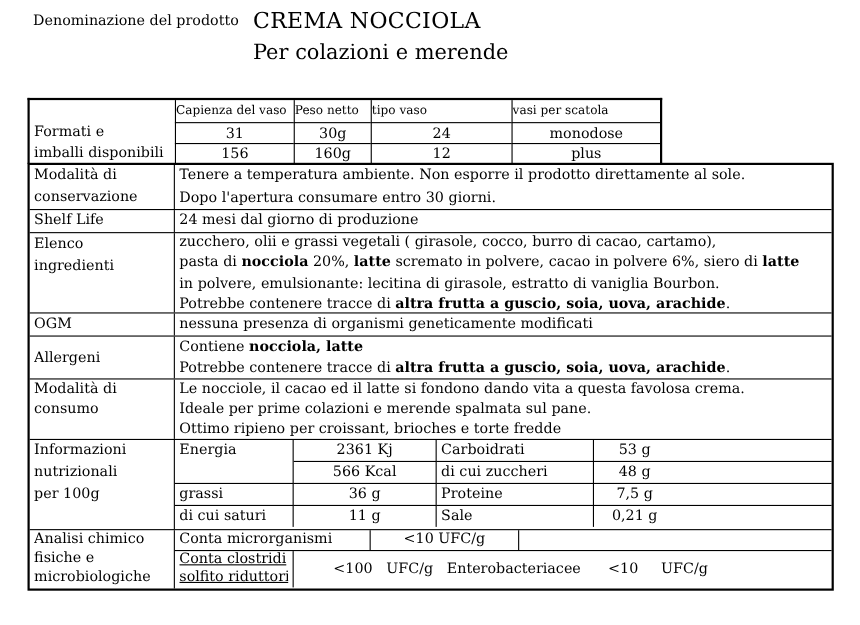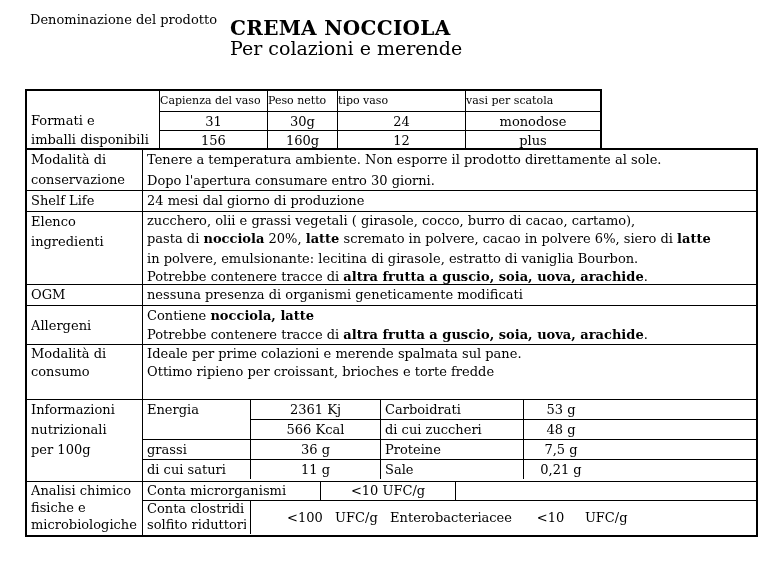--- a/index.html
+++ b/index.html
@@ -1,38 +1,38 @@
 <!DOCTYPE html>
 <html><head>
 <meta charset="utf-8">
 <style>
   html,body{margin:0;padding:0;background:#fff;}
   .page{position:relative;width:782px;height:568px;background:#ffffff;color:#000;
         font-family:"DejaVu Serif","Liberation Serif",serif;font-size:13px;overflow:hidden;}
 
   
   .hdr-label{position:absolute;left:30px;top:12px;font-size:13px;}
-  .hdr-title{position:absolute;left:230px;top:16px;font-size:20px;font-weight:bold;letter-spacing:.3px;}
+  .hdr-title{position:absolute;left:230px;top:6px;font-size:20px;font-weight:normal;letter-spacing:.3px;}
   .hdr-subtitle{position:absolute;left:230px;top:37px;font-size:19px;font-weight:normal;}
 
   
   .mini{position:absolute;left:25px;top:89px;width:577px;border:2px solid #000;border-bottom:none;
         display:grid;grid-template-columns:132px 108px 70px 128px 1fr;grid-template-rows:20px 19px 19px;
         box-sizing:border-box;}
   .mini > div{box-sizing:border-box;overflow:hidden;white-space:nowrap;}
   .mt-label{grid-row:1/4;grid-column:1;display:flex;flex-direction:column;justify-content:flex-end;
             padding:0 4px 1px 4px;line-height:19px;margin-top:20px;}
   .mt-h{font-size:11px;text-align:left;line-height:20px;border-left:1px solid #000;}
   .mt-c{font-size:13px;text-align:center;line-height:19px;border-left:1px solid #000;border-top:1px solid #000;}
 
   
   .main{position:absolute;left:25px;top:148px;width:733px;border:2px solid #000;box-sizing:border-box;}
   .blk{display:flex;border-bottom:1px solid #000;box-sizing:border-box;}
   .blk:last-child{border-bottom:none;}
-  .lbl{width:116px;flex:none;border-right:1px solid #000;padding:0 4px;box-sizing:border-box;overflow:hidden;}
+  .lbl{width:132px;flex:none;border-right:1px solid #000;padding:0 4px;box-sizing:border-box;overflow:hidden;}
   .cnt{flex:1;padding:0 0 0 4px;overflow:hidden;min-width:0;}
   .ln{white-space:nowrap;overflow:hidden;}
   .b-cons{height:41px}.b-cons .ln{line-height:20.5px}
   .b-shelf{height:21px}.b-shelf .ln{line-height:20px}
   .b-elen{height:73px}.b-elen .ln{line-height:17.5px}.b-elen .gap{margin-top:3px}
   .b-ogm{height:21px}.b-ogm .ln{line-height:20px}
   .b-alle{height:39px}.b-alle .ln{line-height:19px}.b-alle .lbl{display:flex;align-items:center}
   .b-cons .lbl .ln,.b-elen .lbl .ln{line-height:20px}
   .b-consumo{height:55px}.b-consumo .ln{line-height:18.3px}
 
@@ -50,21 +50,21 @@
   
   .b-ana{height:53px}
   .b-ana .lbl .ln{line-height:17px}
   .ana{flex:1;display:flex;flex-direction:column;min-width:0;}
   .ana-r1{display:flex;height:19px;border-bottom:1px solid #000;box-sizing:border-box;}
   .ana-r1 > div{box-sizing:border-box;line-height:18px;overflow:hidden;white-space:nowrap;}
   .a1{width:178px;flex:none;border-right:1px solid #000;padding:0 4px;}
   .a2{width:135px;flex:none;border-right:1px solid #000;text-align:center;}
   .a3{flex:1;}
   .ana-r2{display:flex;height:33px;box-sizing:border-box;}
-  .b1{width:108px;flex:none;border-right:1px solid #000;padding:0 4px;box-sizing:border-box;}
+  .b1{width:108px;flex:none;border-right:1px solid #000;padding:0 4px;box-sizing:border-box;text-decoration:underline;}
   .b1 .ln{line-height:16px;}
   .b2{flex:1;white-space:pre;line-height:33px;padding-left:36px;overflow:hidden;box-sizing:border-box;}
 
   .footer{position:absolute;left:28px;top:578px;font-size:13px;white-space:nowrap;}
 </style>
 </head>
 <body>
 
 <div class="page">
 
@@ -146,20 +146,21 @@
         <div class="ln"><span>Potrebbe contenere tracce di </span><span style="font-weight: bold;">altra frutta a guscio, soia, uova, arachide</span><span>.</span></div>
       </div>
     </div>
 
     <div class="blk b-consumo">
       <div class="lbl">
         <div class="ln">Modalità di</div>
         <div class="ln">consumo</div>
       </div>
       <div class="cnt">
+        <div class="ln">Le nocciole, il cacao ed il latte si fondono dando vita a questa favolosa crema.</div>
         <div class="ln">Ideale per prime colazioni e merende spalmata sul pane.</div>
         <div class="ln">Ottimo ripieno per croissant, brioches e torte fredde</div>
       </div>
     </div>
 
     <div class="blk b-nut">
       <div class="lbl">
         <div class="ln">Informazioni</div>
         <div class="ln">nutrizionali</div>
         <div class="ln">per 100g</div>

